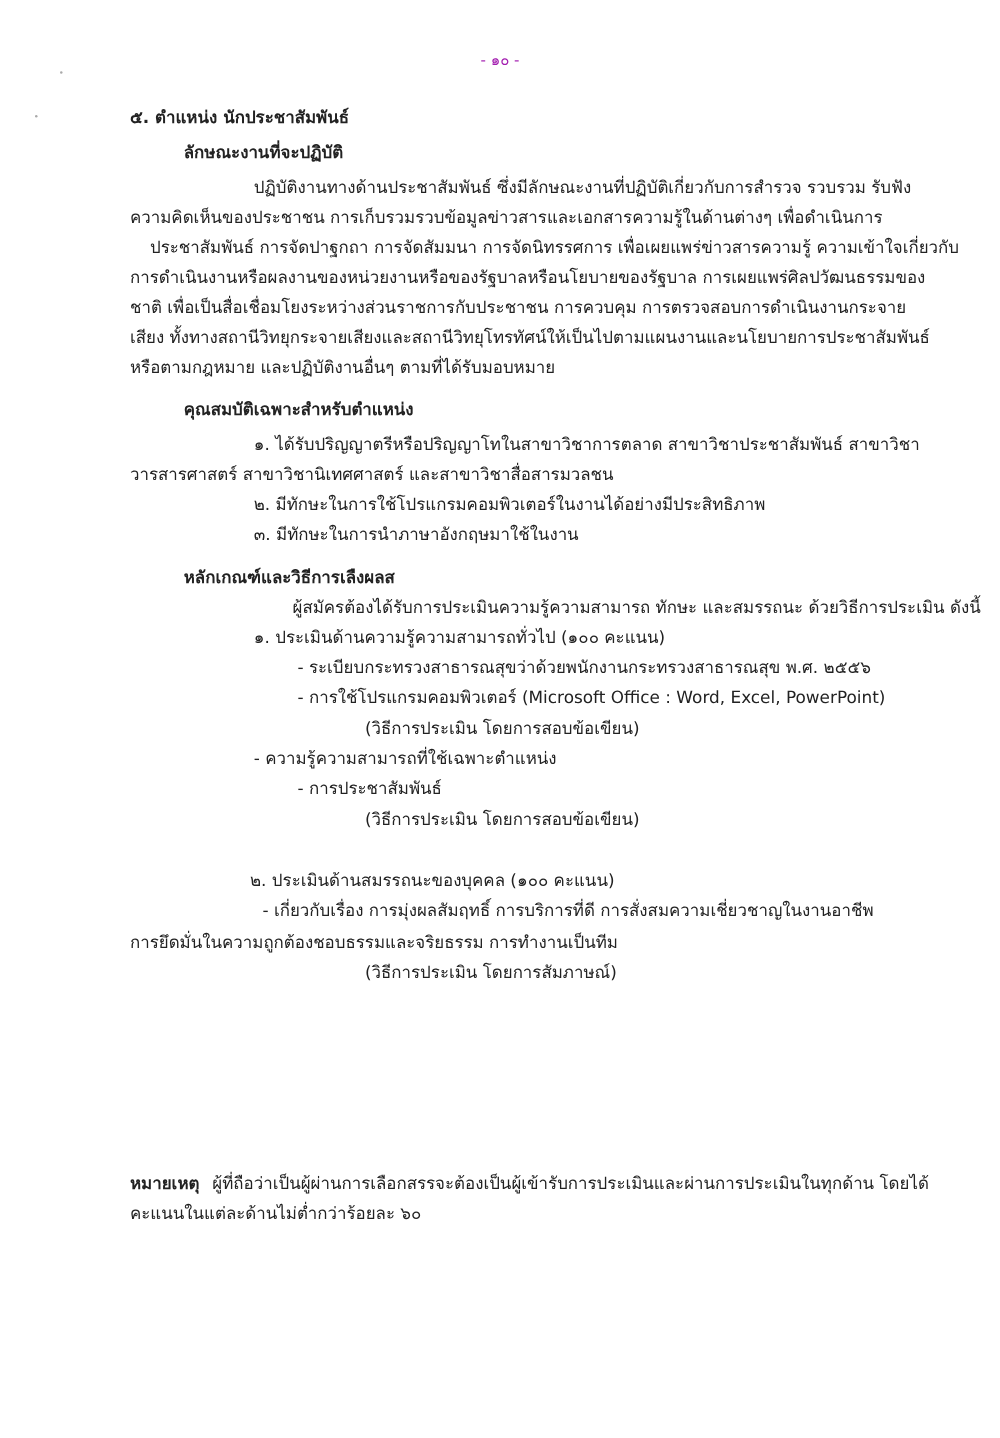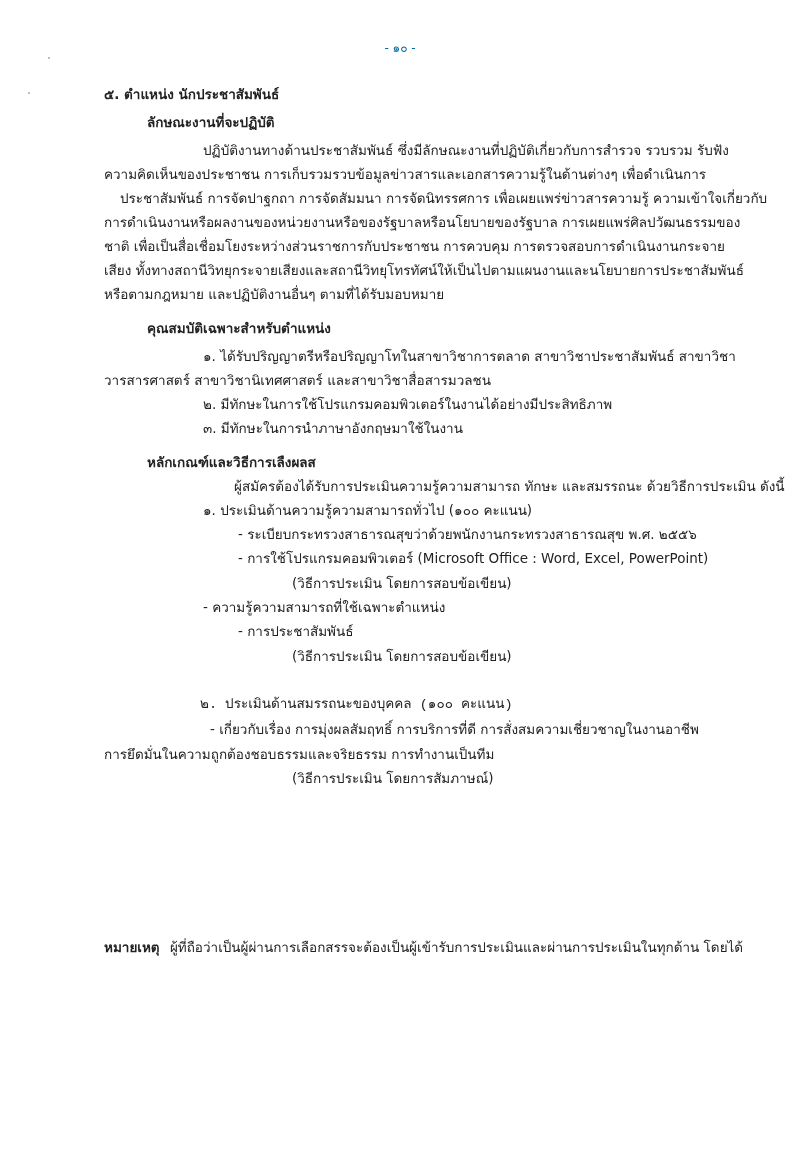--- a/index.html
+++ b/index.html
@@ -22,21 +22,21 @@
       width: 800px; height: 1150px;
       background: #ffffff;
     }
     .line {
       position: absolute;
       white-space: nowrap;
       line-height: 20px;
     }
     .bold { font-weight: bold; }
     .page-number {
-      left: 0; width: 800px; text-align: center; top: 38px; font-size: 12px; color: #0369a1;
+      left: 0; width: 800px; text-align: center; top: 38px; font-size: 12px; color: #a21caf;
     }
     .scan-dot {
       position: absolute;
       width: 2px; height: 2px;
       background: #aaaaaa;
       border-radius: 1px;
     }
   </style>
 </head>
 <body>
@@ -68,23 +68,24 @@
   <div class="line bold" style="left:147px; top:452px;">หลักเกณฑ์และวิธีการเลืงผลส</div>
   <div class="line" style="left:203px; top:476px;margin-left:31px;">ผู้สมัครต้องได้รับการประเมินความรู้ความสามารถ ทักษะ และสมรรถนะ ด้วยวิธีการประเมิน ดังนี้</div>
   <div class="line" style="left:203px; top:500px;">๑. ประเมินด้านความรู้ความสามารถทั่วไป (๑๐๐ คะแนน)</div>
   <div class="line" style="left:238px; top:524px;">- ระเบียบกระทรวงสาธารณสุขว่าด้วยพนักงานกระทรวงสาธารณสุข พ.ศ. ๒๕๕๖</div>
   <div class="line" style="left:238px; top:548px;">- การใช้โปรแกรมคอมพิวเตอร์ (Microsoft Office : Word, Excel, PowerPoint)</div>
   <div class="line" style="left:292px; top:573px;">(วิธีการประเมิน โดยการสอบข้อเขียน)</div>
   <div class="line" style="left:203px; top:597px;">- ความรู้ความสามารถที่ใช้เฉพาะตำแหน่ง</div>
   <div class="line" style="left:238px; top:621px;">- การประชาสัมพันธ์</div>
   <div class="line" style="left:292px; top:646px;">(วิธีการประเมิน โดยการสอบข้อเขียน)</div>
 
-  <div class="line" style="left:200px; top:695px;font-family:Liberation Mono, monospace;">๒. ประเมินด้านสมรรถนะของบุคคล (๑๐๐ คะแนน)</div>
+  <div class="line" style="left:200px; top:695px;">๒. ประเมินด้านสมรรถนะของบุคคล (๑๐๐ คะแนน)</div>
   <div class="line" style="left:210px; top:719px;">- เกี่ยวกับเรื่อง การมุ่งผลสัมฤทธิ์ การบริการที่ดี การสั่งสมความเชี่ยวชาญในงานอาชีพ</div>
   <div class="line" style="left:104px; top:744px;">การยึดมั่นในความถูกต้องชอบธรรมและจริยธรรม การทำงานเป็นทีม</div>
   <div class="line" style="left:292px; top:768px;">(วิธีการประเมิน โดยการสัมภาษณ์)</div>
 
   <div class="line" style="left:104px; top:937px;">
     <span class="bold">หมายเหตุ</span>
     <span style="margin-left:6px;">ผู้ที่ถือว่าเป็นผู้ผ่านการเลือกสรรจะต้องเป็นผู้เข้ารับการประเมินและผ่านการประเมินในทุกด้าน โดยได้</span>
   </div>
+  <div class="line" style="left:104px; top:961px;">คะแนนในแต่ละด้านไม่ต่ำกว่าร้อยละ ๖๐</div>
 
 </div>
 
 </body></html>

